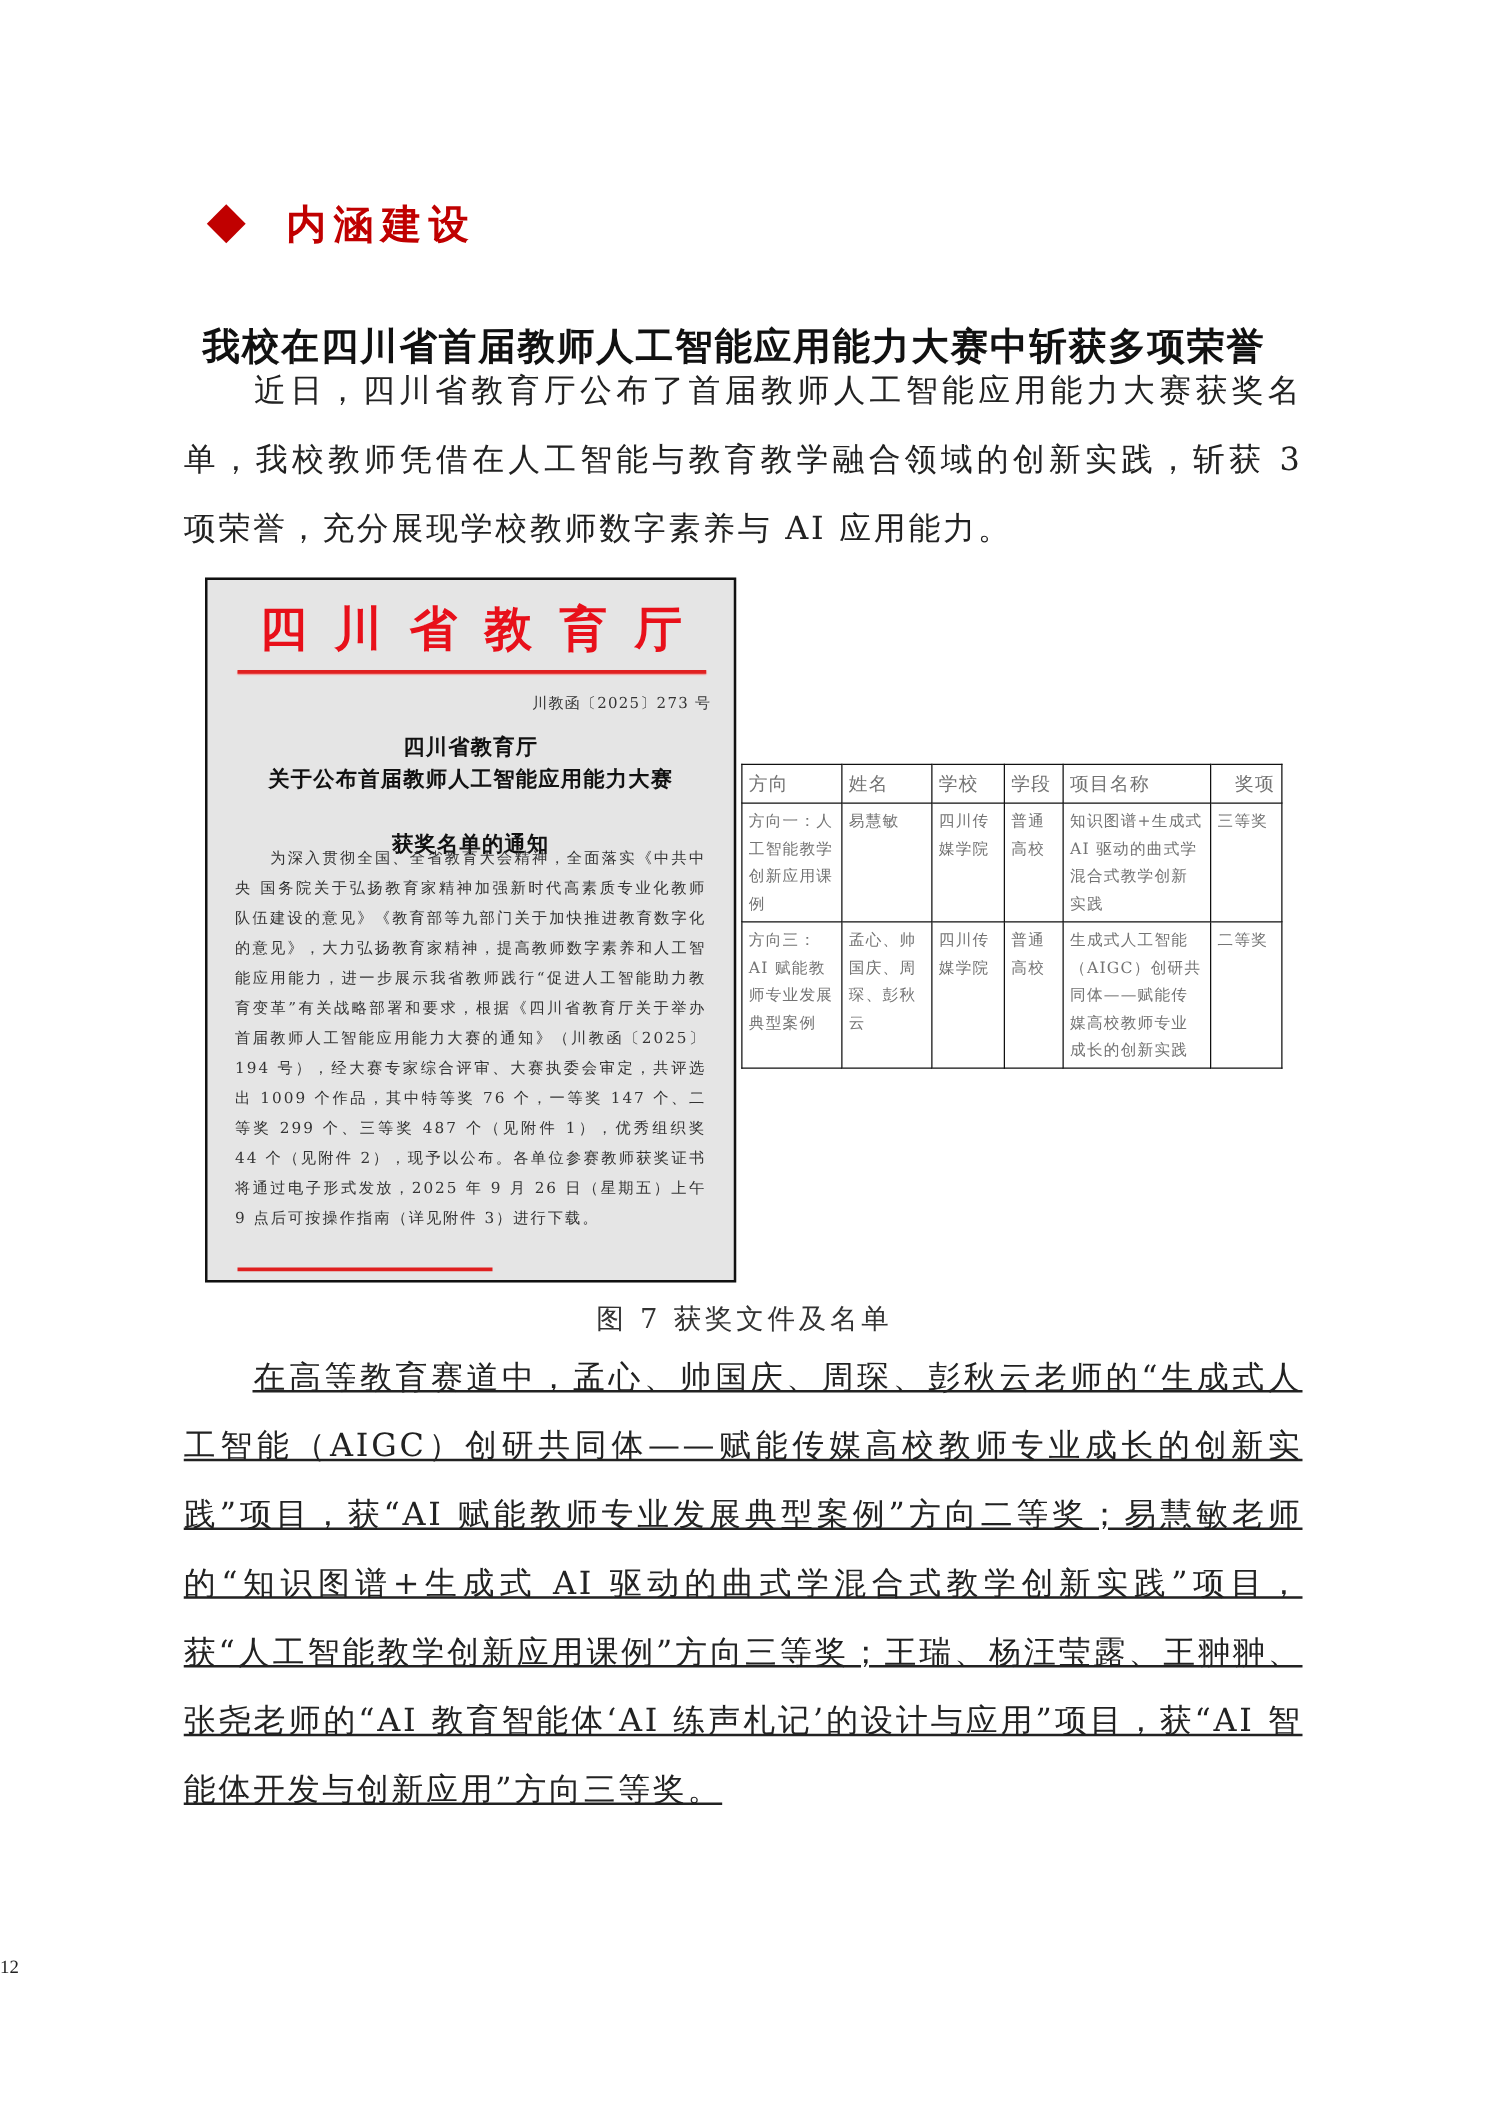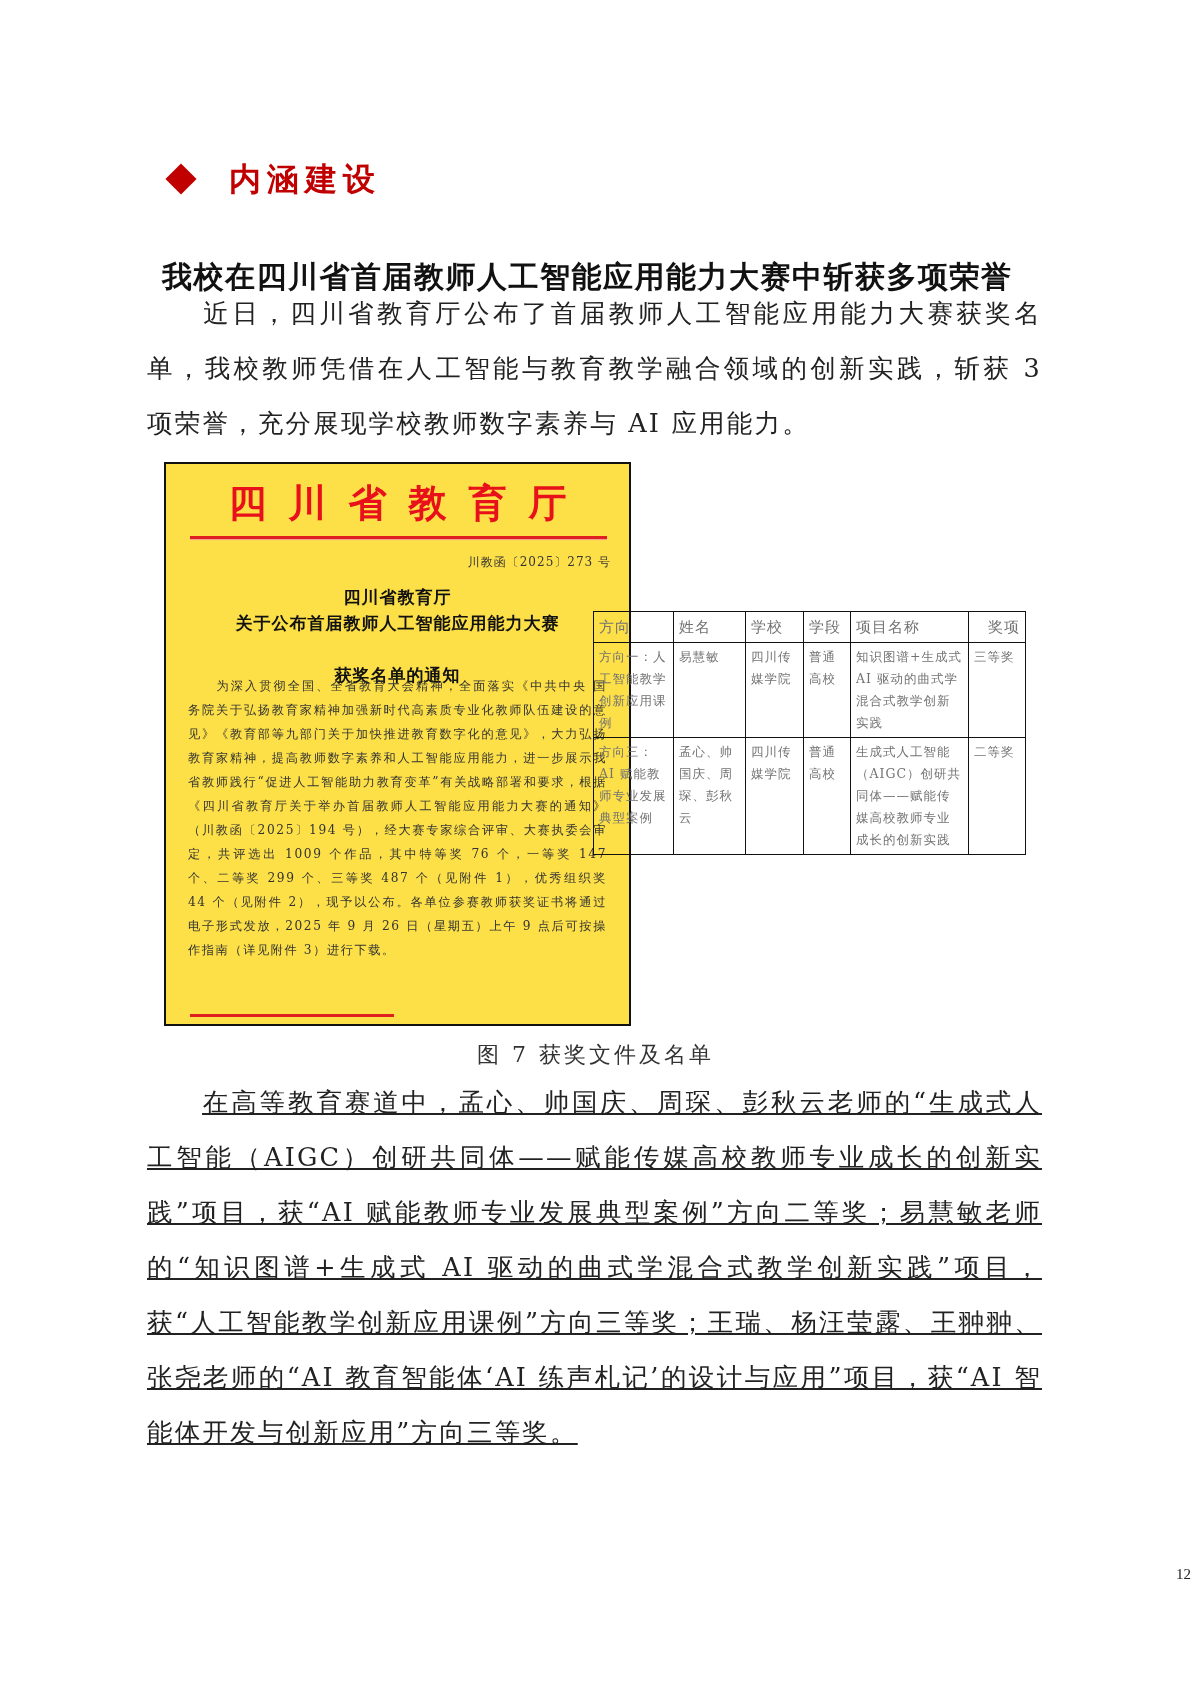--- a/index.html
+++ b/index.html
@@ -16,21 +16,21 @@
   .art-title { left:162px; top:235px; width:880px; font-size:30px; font-weight:bold;
                letter-spacing:1.5px; color:#111; font-family:"DejaVu Sans","Liberation Sans",sans-serif;
                white-space:nowrap;margin-top:22px; }
 
   .para { left:147px; width:895px; font-size:25.5px; line-height:55px; letter-spacing:2.2px;
           text-align:justify; color:#222; }
   .para .indent { display:inline-block; width:55px; }
 
   
   .doc-frame { left:164px; top:462px; width:421px; height:560px; border:2px solid #111;
-               background:#fde047; overflow:hidden;padding-left:42px; }
+               background:#e5e5e5; overflow:hidden; }
   .doc-head { position:absolute; left:0; top:14px; width:100%; text-align:center;
               font-size:38px; letter-spacing:22px; color:#e8101a; font-weight:bold;
               font-family:"DejaVu Serif","Liberation Serif",serif; padding-left:22px; box-sizing:border-box; }
   .doc-redline { position:absolute; left:24px; right:22px; top:72px; height:3px; background:#e02020;
                  box-shadow:0 1px 1px #f19a9a; }
   .doc-no { position:absolute; right:18px; top:90px; font-size:12px; color:#333; letter-spacing:1px; }
   .doc-t1, .doc-t2, .doc-t3 { position:absolute; left:0; width:100%; text-align:center;
              font-size:17px; font-weight:bold; color:#111; letter-spacing:1px; }
   .doc-t1 { top:122px; } .doc-t2 { top:148px; } .doc-t3 { top:174px;margin-top:26px; }
   .doc-body { position:absolute; left:22px; right:22px; top:210px; font-size:12.2px;
@@ -42,21 +42,21 @@
   table.award { position:absolute; left:593px; top:611px; width:432px; border-collapse:collapse;
                 font-size:12.5px; color:#737373; table-layout:fixed; }
   table.award th, table.award td { border:1px solid #111; vertical-align:top; padding:3px 5px;
                 line-height:22px; letter-spacing:1px; }
   table.award th { font-weight:normal; font-size:15px; text-align:left; line-height:24px;
                    font-family:"DejaVu Sans","Liberation Sans",sans-serif; }
   table.award th.award-col { text-align:right; }
 
   .caption { left:0; width:1191px; top:1040px; text-align:center; font-size:22px;
              letter-spacing:3px; color:#333; }
-  .page-no { left:0; width:1191px; top:1566px; text-align:right; font-size:15px; color:#222;
+  .page-no { left:0; width:1191px; top:1566px; text-align:left; font-size:15px; color:#222;
              font-family:"Liberation Serif","DejaVu Serif",serif; }
 </style>
 </head>
 <body>
 
 <div class="abs sec-diamond"></div>
 <div class="abs sec-title">内涵建设</div>
 
 <div class="abs art-title">我校在四川省首届教师人工智能应用能力大赛中斩获多项荣誉</div>
 

